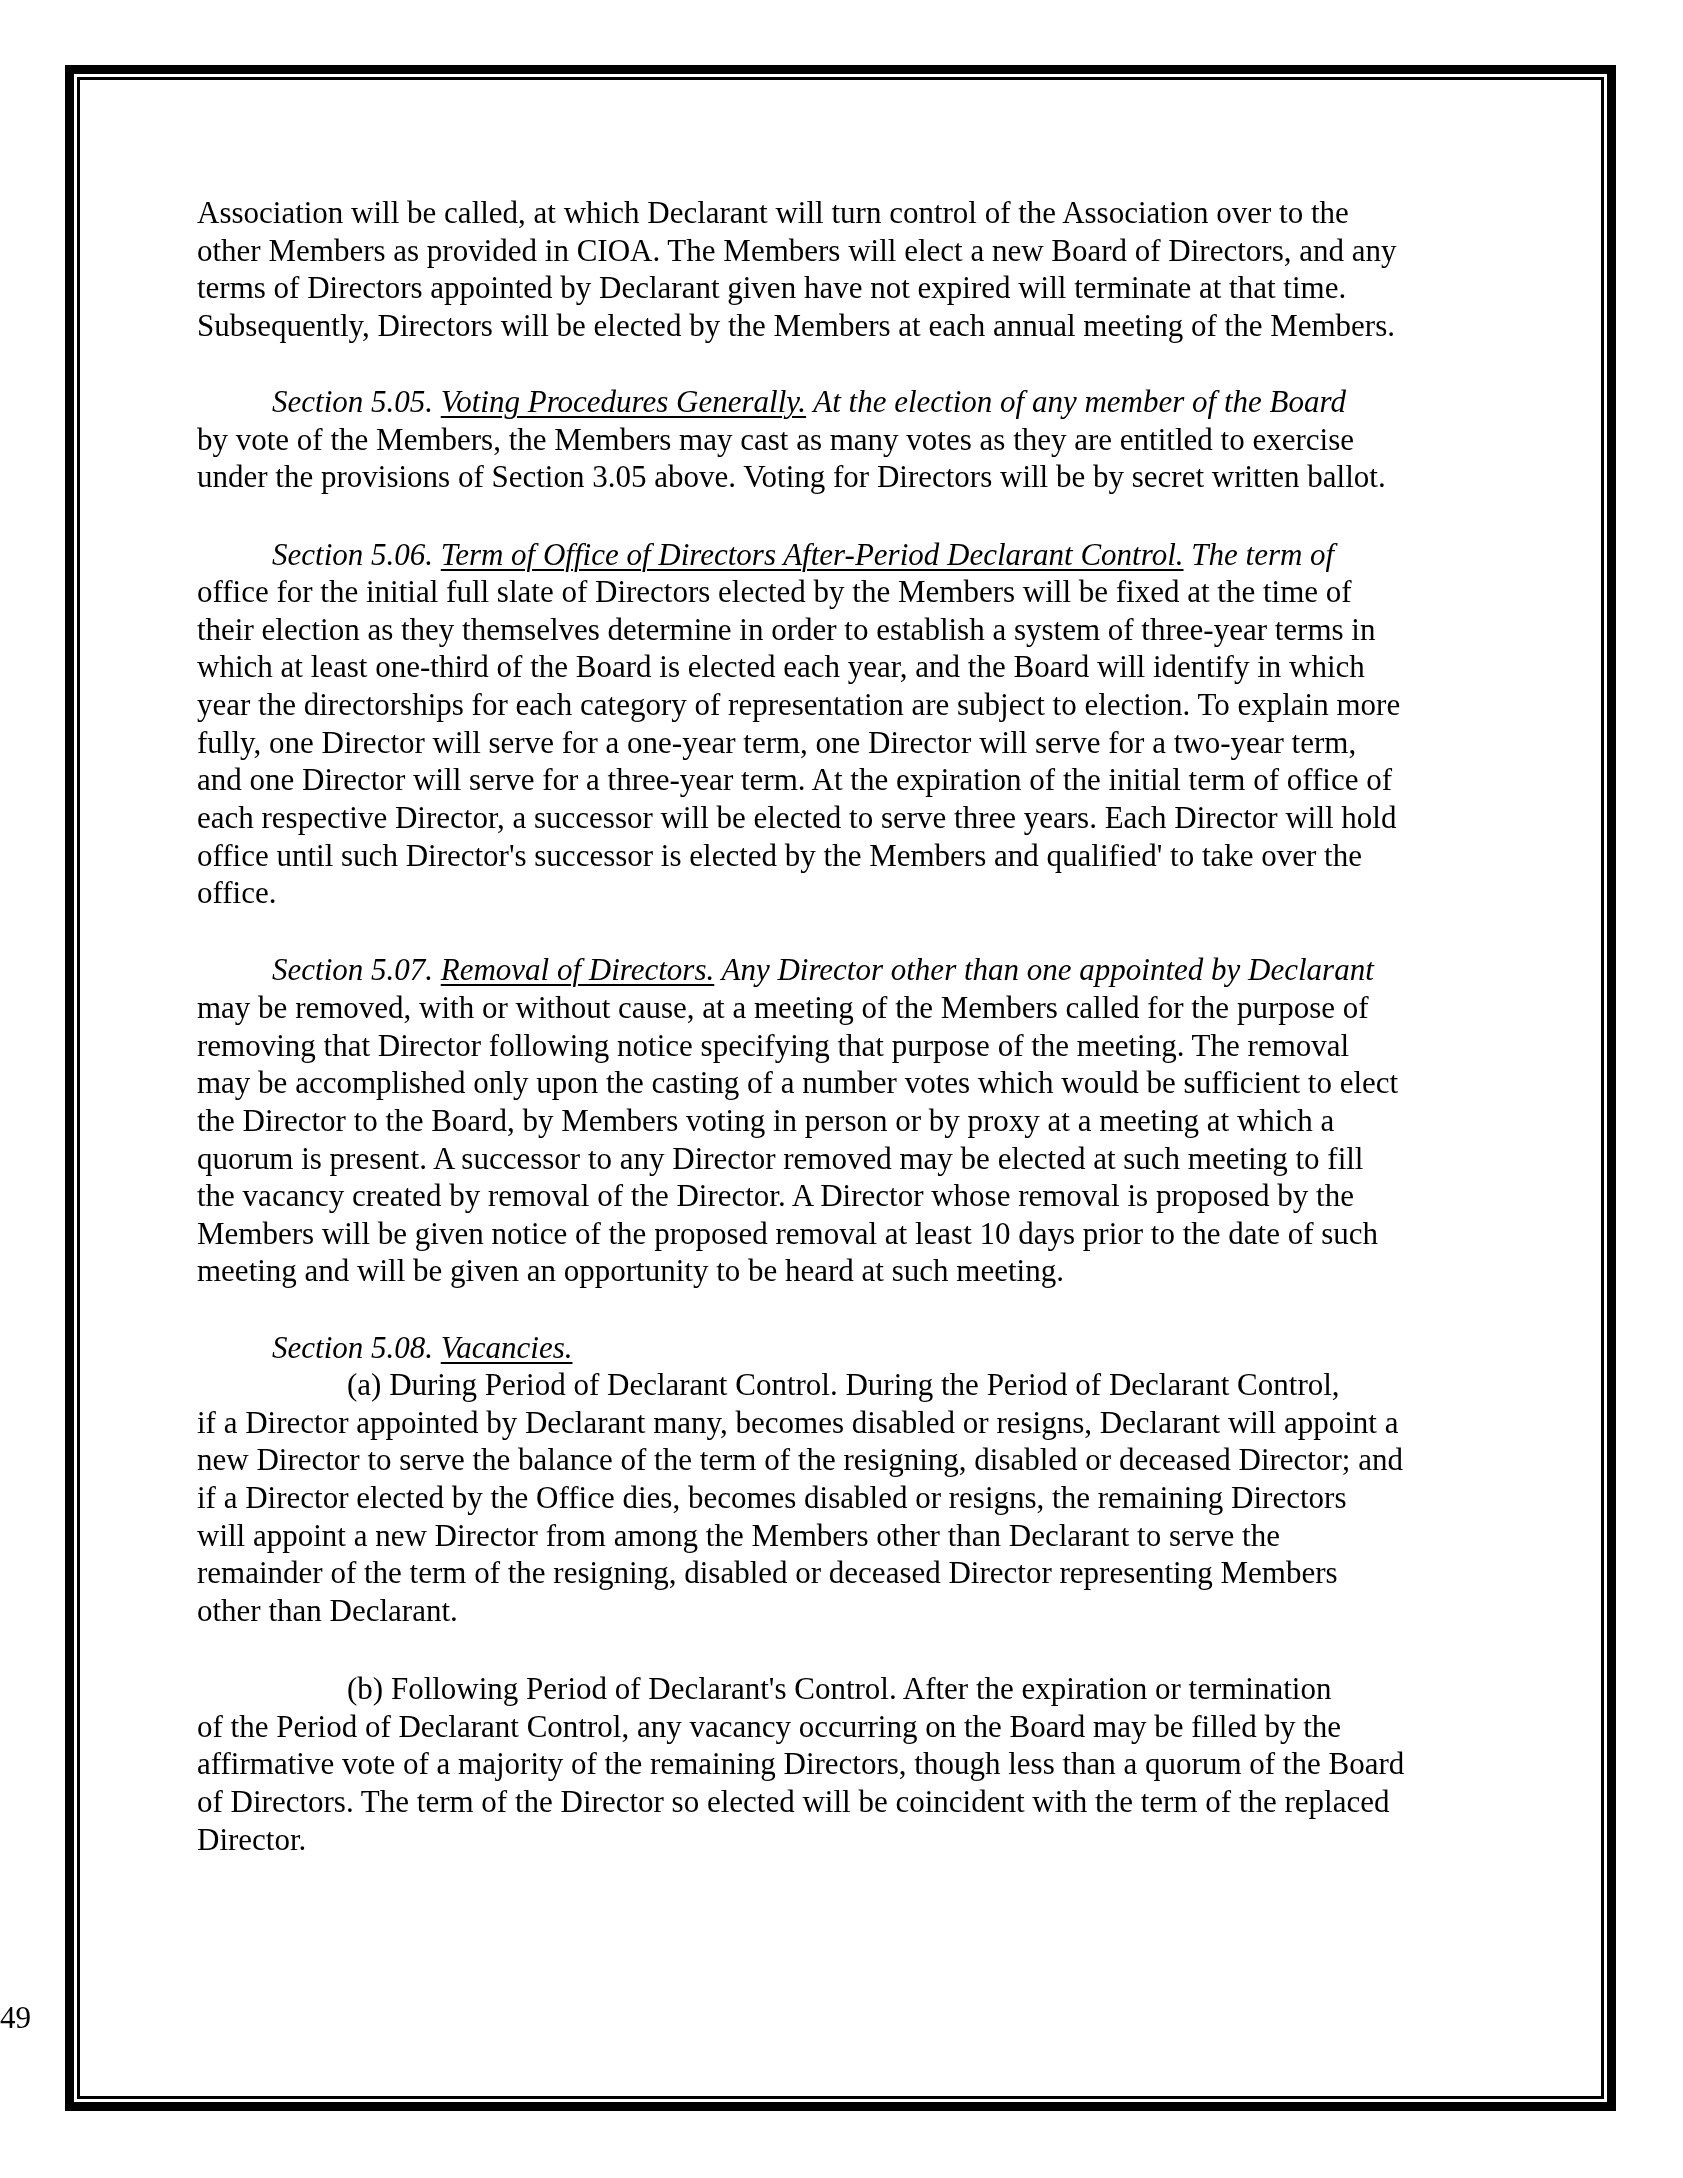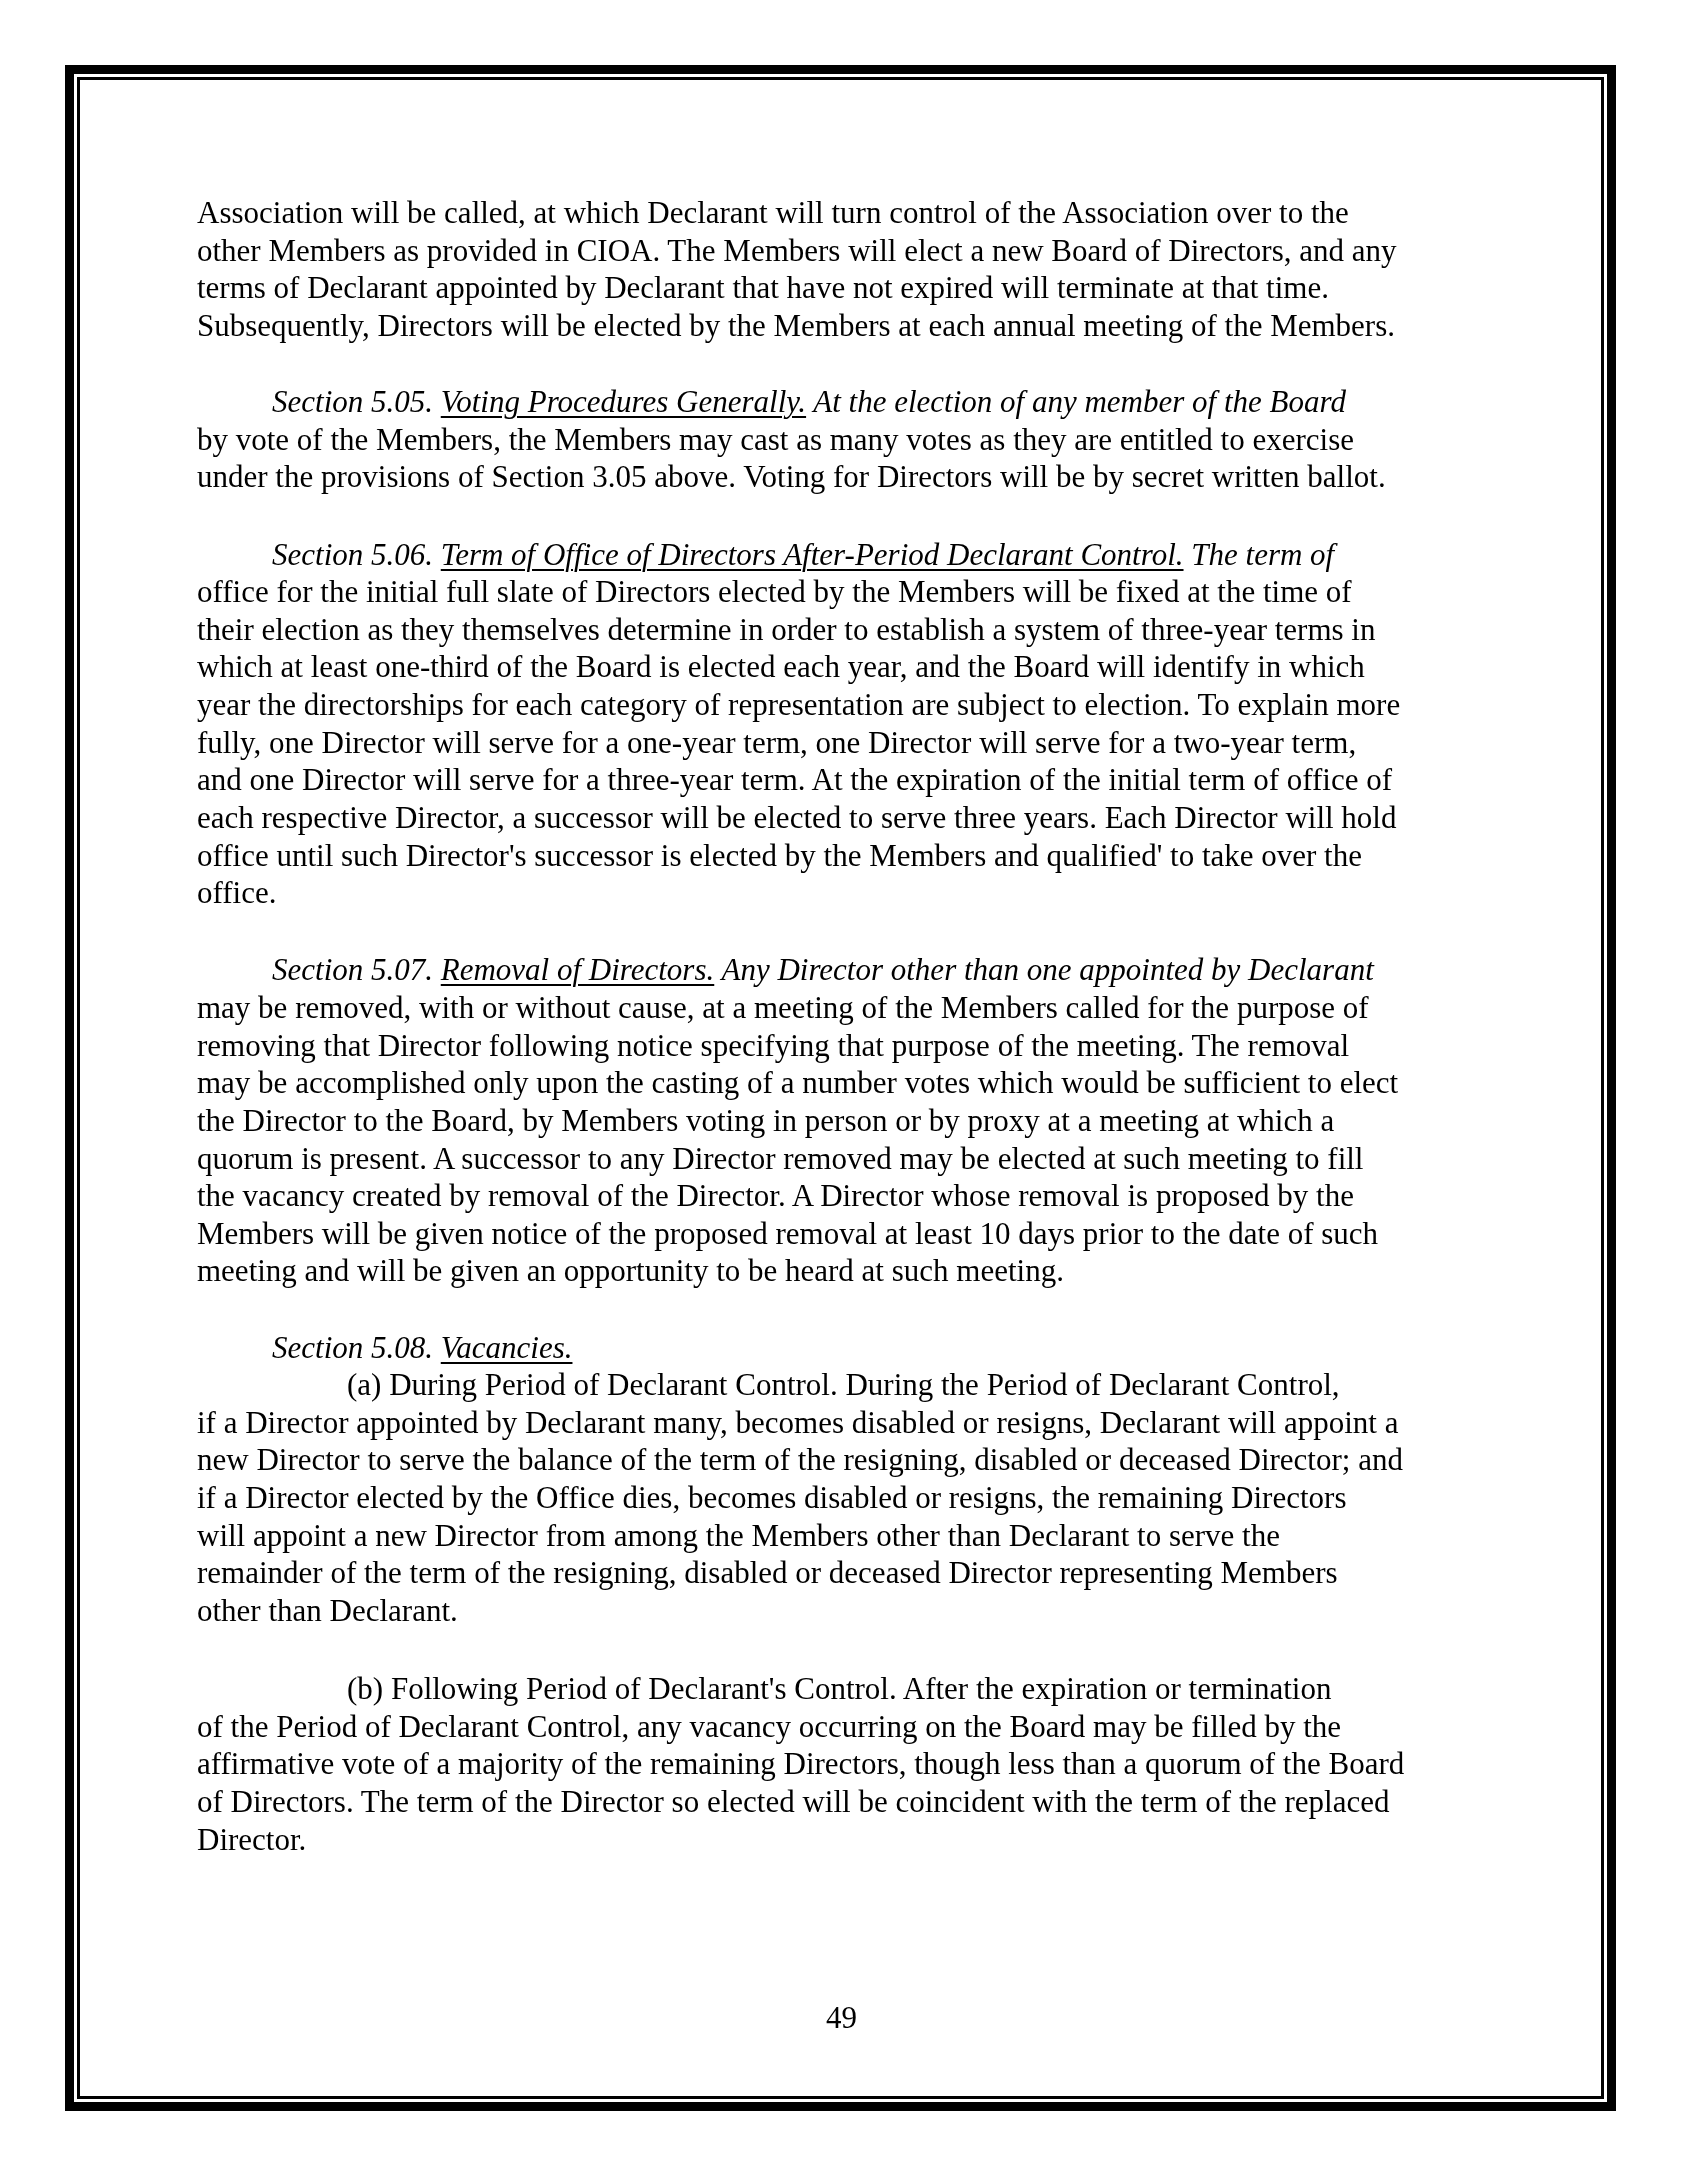--- a/index.html
+++ b/index.html
@@ -15,37 +15,37 @@
   .page-text {
     position: absolute; left: 197px; top: 0; width: 1307px;
     font-family: "Liberation Serif", "DejaVu Serif", serif;
     font-size: 31px; color: #000; line-height: 38px;
   }
   .line { position: absolute; left: 0; white-space: nowrap; height: 38px; }
   .indent1 { left: 75px; font-style: italic; }
   .indent2 { left: 150px; }
   .u { text-decoration: underline; text-decoration-thickness: 2px; text-underline-offset: 4px; }
   .page-number {
-    position: absolute; left: 0; width: 1683px; top: 1999px; text-align: center;
+    position: absolute; left: 0; width: 1683px; top: 1999px; text-align: left;
     font-family: "Liberation Serif", "DejaVu Serif", serif; font-size: 31px; line-height: 38px;
   }
 </style>
 </head>
 <body>
 
 <div class="frame-outer">
   <div class="frame-inner"></div>
 </div>
 
 <div class="page-text">
 
   <div>
     <div class="line" style="top:194px">Association will be called, at which Declarant will turn control of the Association over to the</div>
     <div class="line" style="top:232px">other Members as provided in CIOA. The Members will elect a new Board of Directors, and any</div>
-    <div class="line" style="top:269px">terms of Declarant appointed by Declarant that have not expired will terminate at that time.</div>
+    <div class="line" style="top:269px">terms of Directors appointed by Declarant given have not expired will terminate at that time.</div>
     <div class="line" style="top:307px">Subsequently, Directors will be elected by the Members at each annual meeting of the Members.</div>
   </div>
 
   <div>
     <div class="line indent1" style="top:383px">
       <span>Section 5.05.</span>
       <span class="u">Voting Procedures Generally.</span>
       <span>At the election of any member of the Board</span>
     </div>
     <div class="line" style="top:421px">by vote of the Members, the Members may cast as many votes as they are entitled to exercise</div>

